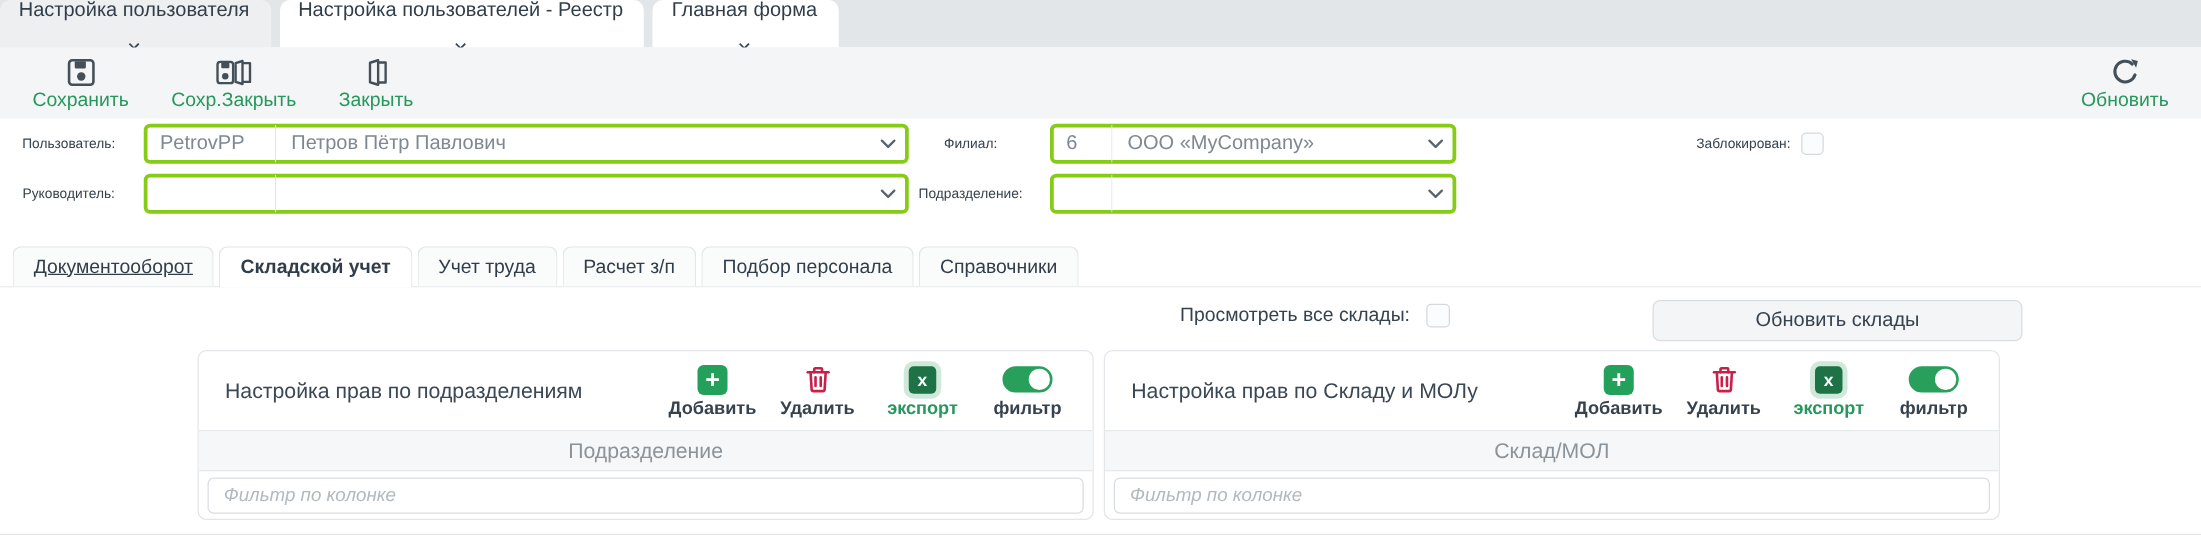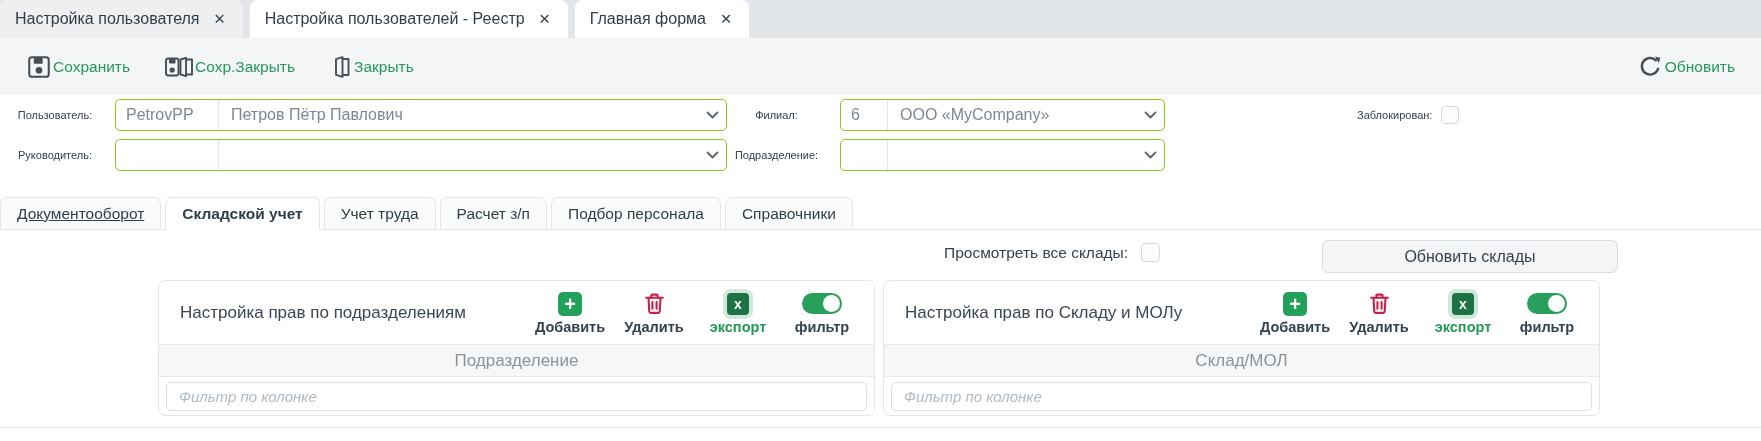--- a/index.html
+++ b/index.html
@@ -3,57 +3,57 @@
 <meta charset="utf-8">
 <style>
   html,body{margin:0;padding:0;background:#e9ebed;}
   .canvas{position:relative;width:1761px;height:441px;background:#fff;overflow:hidden;
           font-family:"Liberation Sans","DejaVu Sans",sans-serif;color:#36424e;}
 
   
   .tabbar{position:absolute;top:0;left:0;right:0;height:38px;background:#e2e6e9;
           display:flex;align-items:stretch;}
   .wtab{display:flex;align-items:center;gap:14px;padding:0 17px 0 15px;
-        border-radius:8px 8px 0 0;font-size:16px;color:#313e4a;cursor:pointer;white-space:nowrap;}
+        border-radius:8px 8px 0 0;font-size:16px;color:#313e4a;cursor:pointer;white-space:nowrap;flex-direction:column;}
   .wtab.t1{background:#edeff1;}
   .wtab.t2,.wtab.t3{background:#ffffff;margin-left:7px;}
   .wtab-close{font-weight:700;font-size:14.5px;color:#3a4651;cursor:pointer;}
 
   
   .toolbar{position:absolute;top:38px;left:0;right:0;height:57px;background:#f3f5f6;
            display:flex;align-items:center;padding:0 26px;box-sizing:border-box;gap:34px;}
-  .tbtn{display:flex;align-items:center;gap:1px;cursor:pointer;}
+  .tbtn{display:flex;flex-direction:column;align-items:center;gap:1px;cursor:pointer;}
   .tbtn .ticon{height:28px;display:flex;align-items:center;justify-content:center;}
   .tbtn .tlabel{font-size:15.5px;color:#27985c;line-height:16px;}
   .tbtn.right{margin-left:auto;}
 
   
   .formarea{position:absolute;top:95px;left:0;right:0;height:101px;background:#fff;}
   .frow{position:absolute;left:0;right:0;height:32px;display:flex;align-items:center;}
   .frow.r1{top:4px;}  .frow.r2{top:44px;}
   .flabel{font-size:11px;color:#36424e;text-align:center;white-space:nowrap;flex:none;}
   .flabel.lw1{width:110px;}
   .flabel.lw2{width:106px;padding-right:7px;box-sizing:border-box;}
   .flabel.lblocked{margin-left:192px;}
-  .fgroup{display:flex;align-items:center;border:1px solid #84cc16;border-radius:5px;
+  .fgroup{display:flex;align-items:center;border:3px solid #84cc16;border-radius:5px;
           height:32px;box-sizing:border-box;background:#fff;flex:none;}
   .fgroup.g1{margin-left:5px;width:612px;}
   .fgroup.g2{margin-left:7px;width:325px;}
   .fcode{border:none;outline:none;border-right:1px solid #e3e6e9;height:30px;padding:0 10px;
          font-size:16px;color:#7e8892;background:transparent;box-sizing:border-box;
          border-radius:5px 0 0 5px;font-family:inherit;flex:none;}
   .fcode.c1{width:103px;} .fcode.c2{width:47px;}
   .fname{flex:1;padding:0 8px 0 12px;font-size:16px;color:#7e8892;white-space:nowrap;overflow:hidden;}
   .chev{width:28px;display:flex;justify-content:center;align-items:center;cursor:pointer;flex:none;}
   .cb{appearance:none;-webkit-appearance:none;width:18px;height:18px;border:1px solid #d3d9dd;
       border-radius:4px;background:#fbfcfd;margin:0 0 0 9px;cursor:pointer;flex:none;}
 
   
   .tabstrip{position:absolute;top:196px;left:0;right:0;height:33px;display:flex;
-            align-items:flex-end;gap:4px;border-bottom:1px solid #e3e6e9;}
+            align-items:flex-end;padding-left:10px;gap:4px;border-bottom:1px solid #e3e6e9;}
   .stab{height:32px;padding:0 16px;display:flex;align-items:center;background:#fafbfb;
         border:1px solid #e3e6e9;border-bottom:none;border-radius:7px 7px 0 0;
         font-size:15.5px;color:#313e4a;box-sizing:border-box;cursor:pointer;white-space:nowrap;}
   .stab.active{background:#fff;font-weight:700;height:33px;margin-bottom:-1px;z-index:2;}
   .stab.underlined .stab-label{text-decoration:underline;}
 
   
   .content{position:absolute;top:230px;left:0;right:0;height:199px;background:#fff;}
   .content-bottom{position:absolute;left:0;right:0;top:197px;border-top:1px solid #e3e6e9;}
   .viewall{position:absolute;left:905px;top:13px;width:255px;display:flex;align-items:center;

